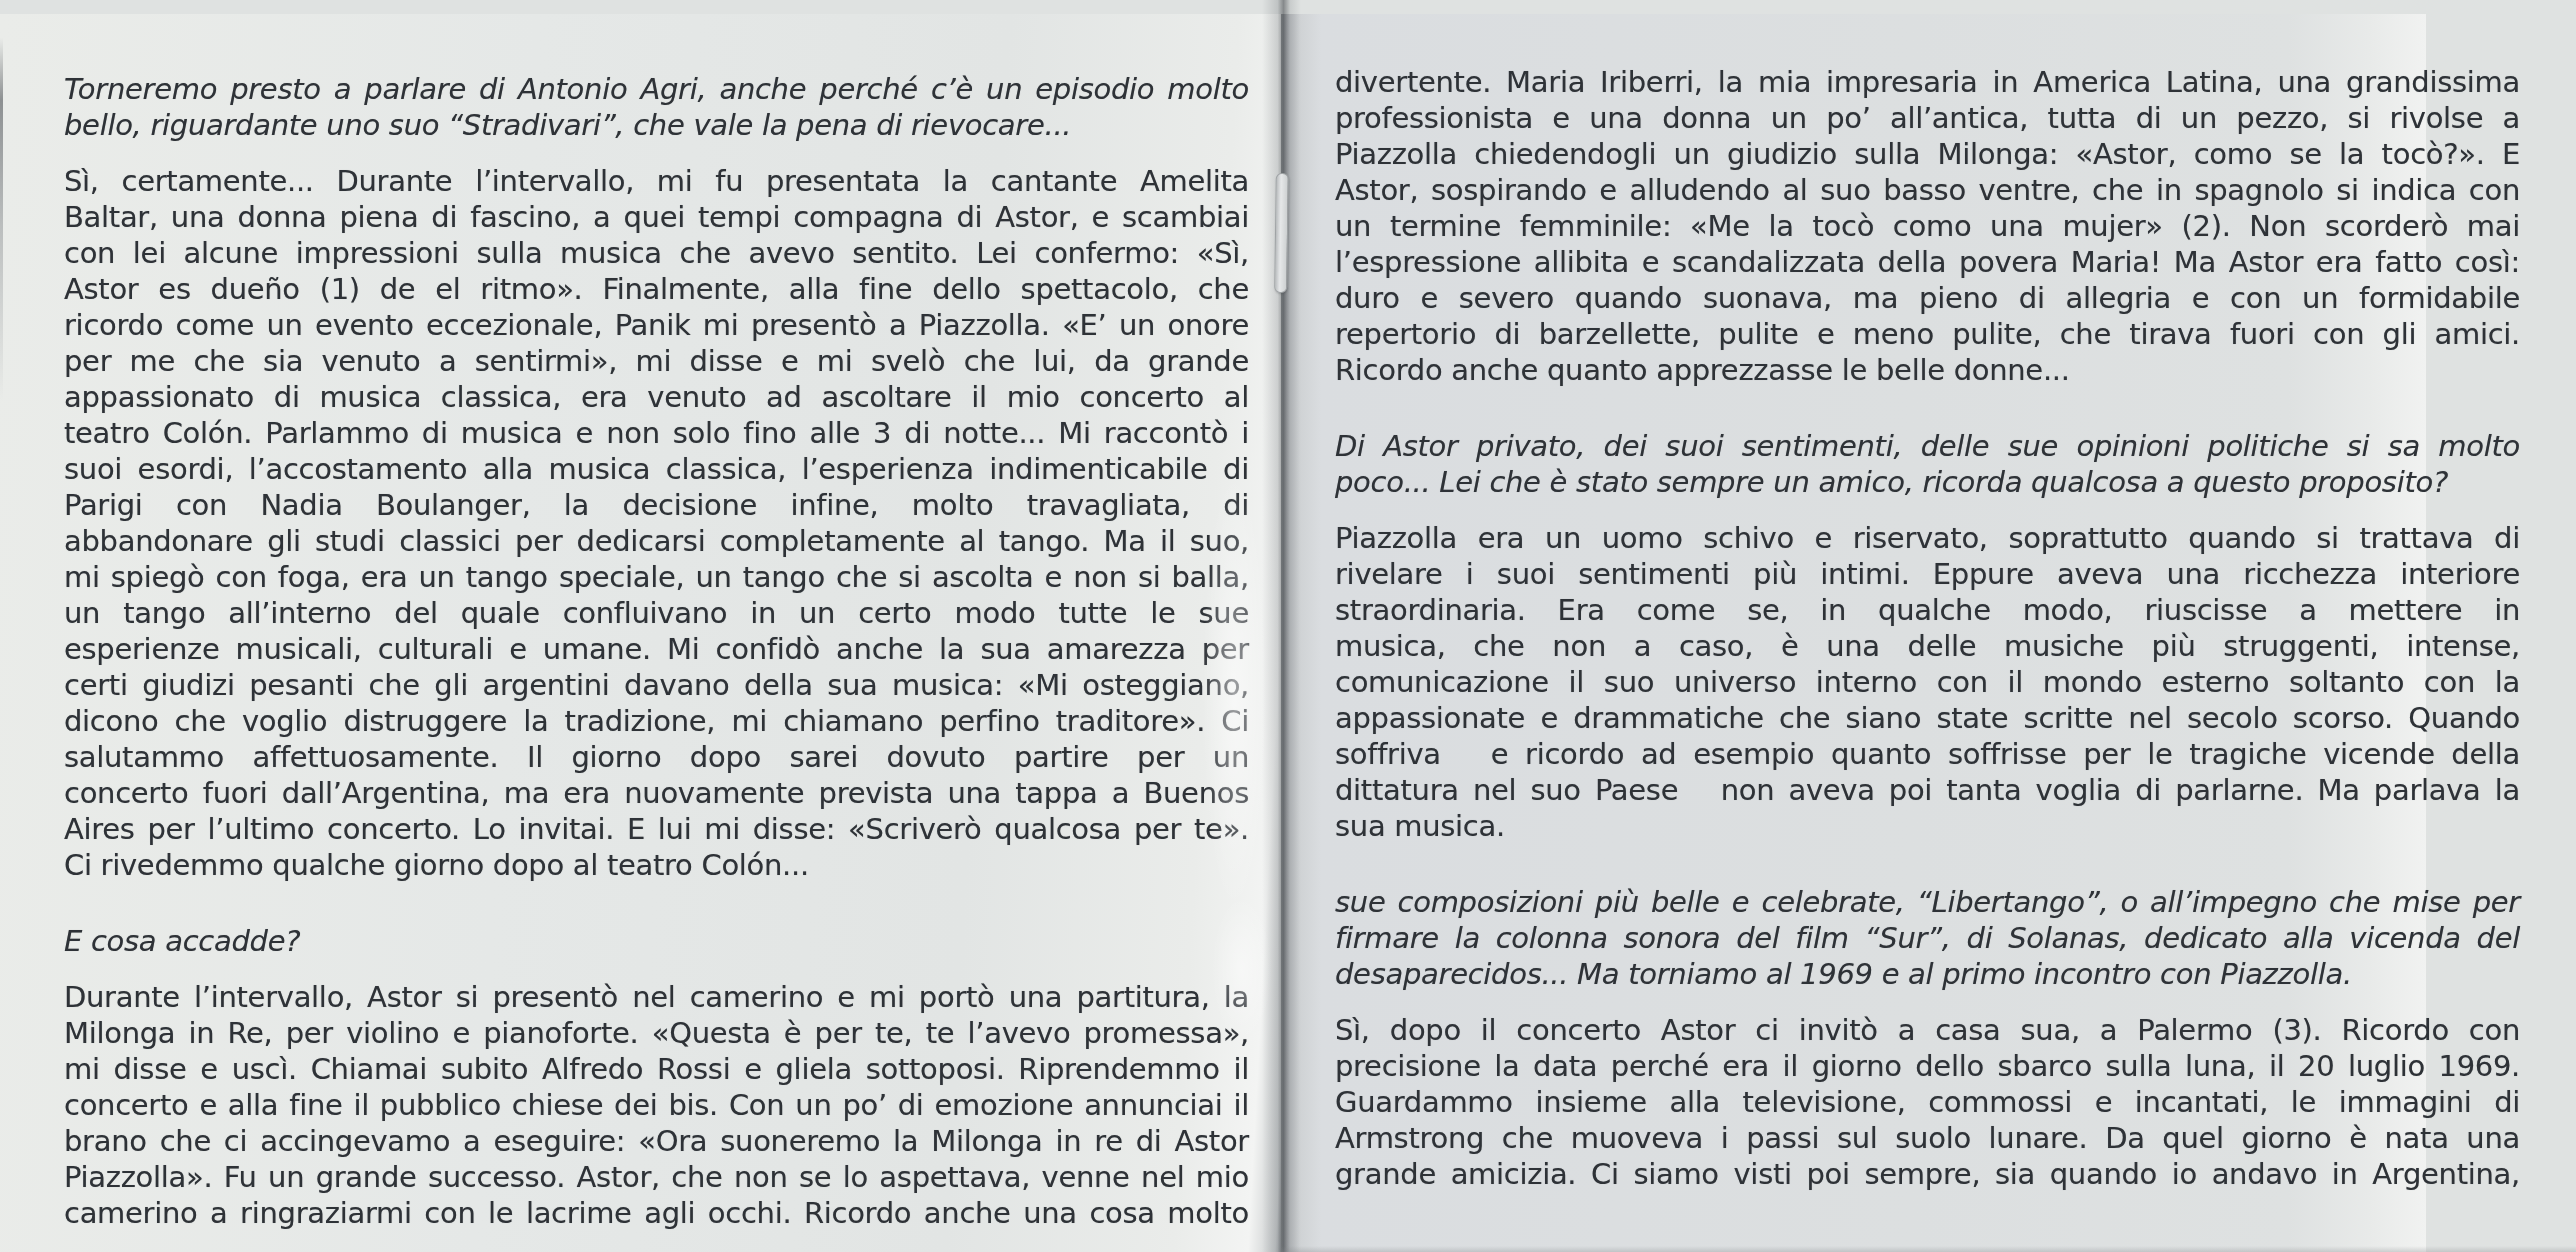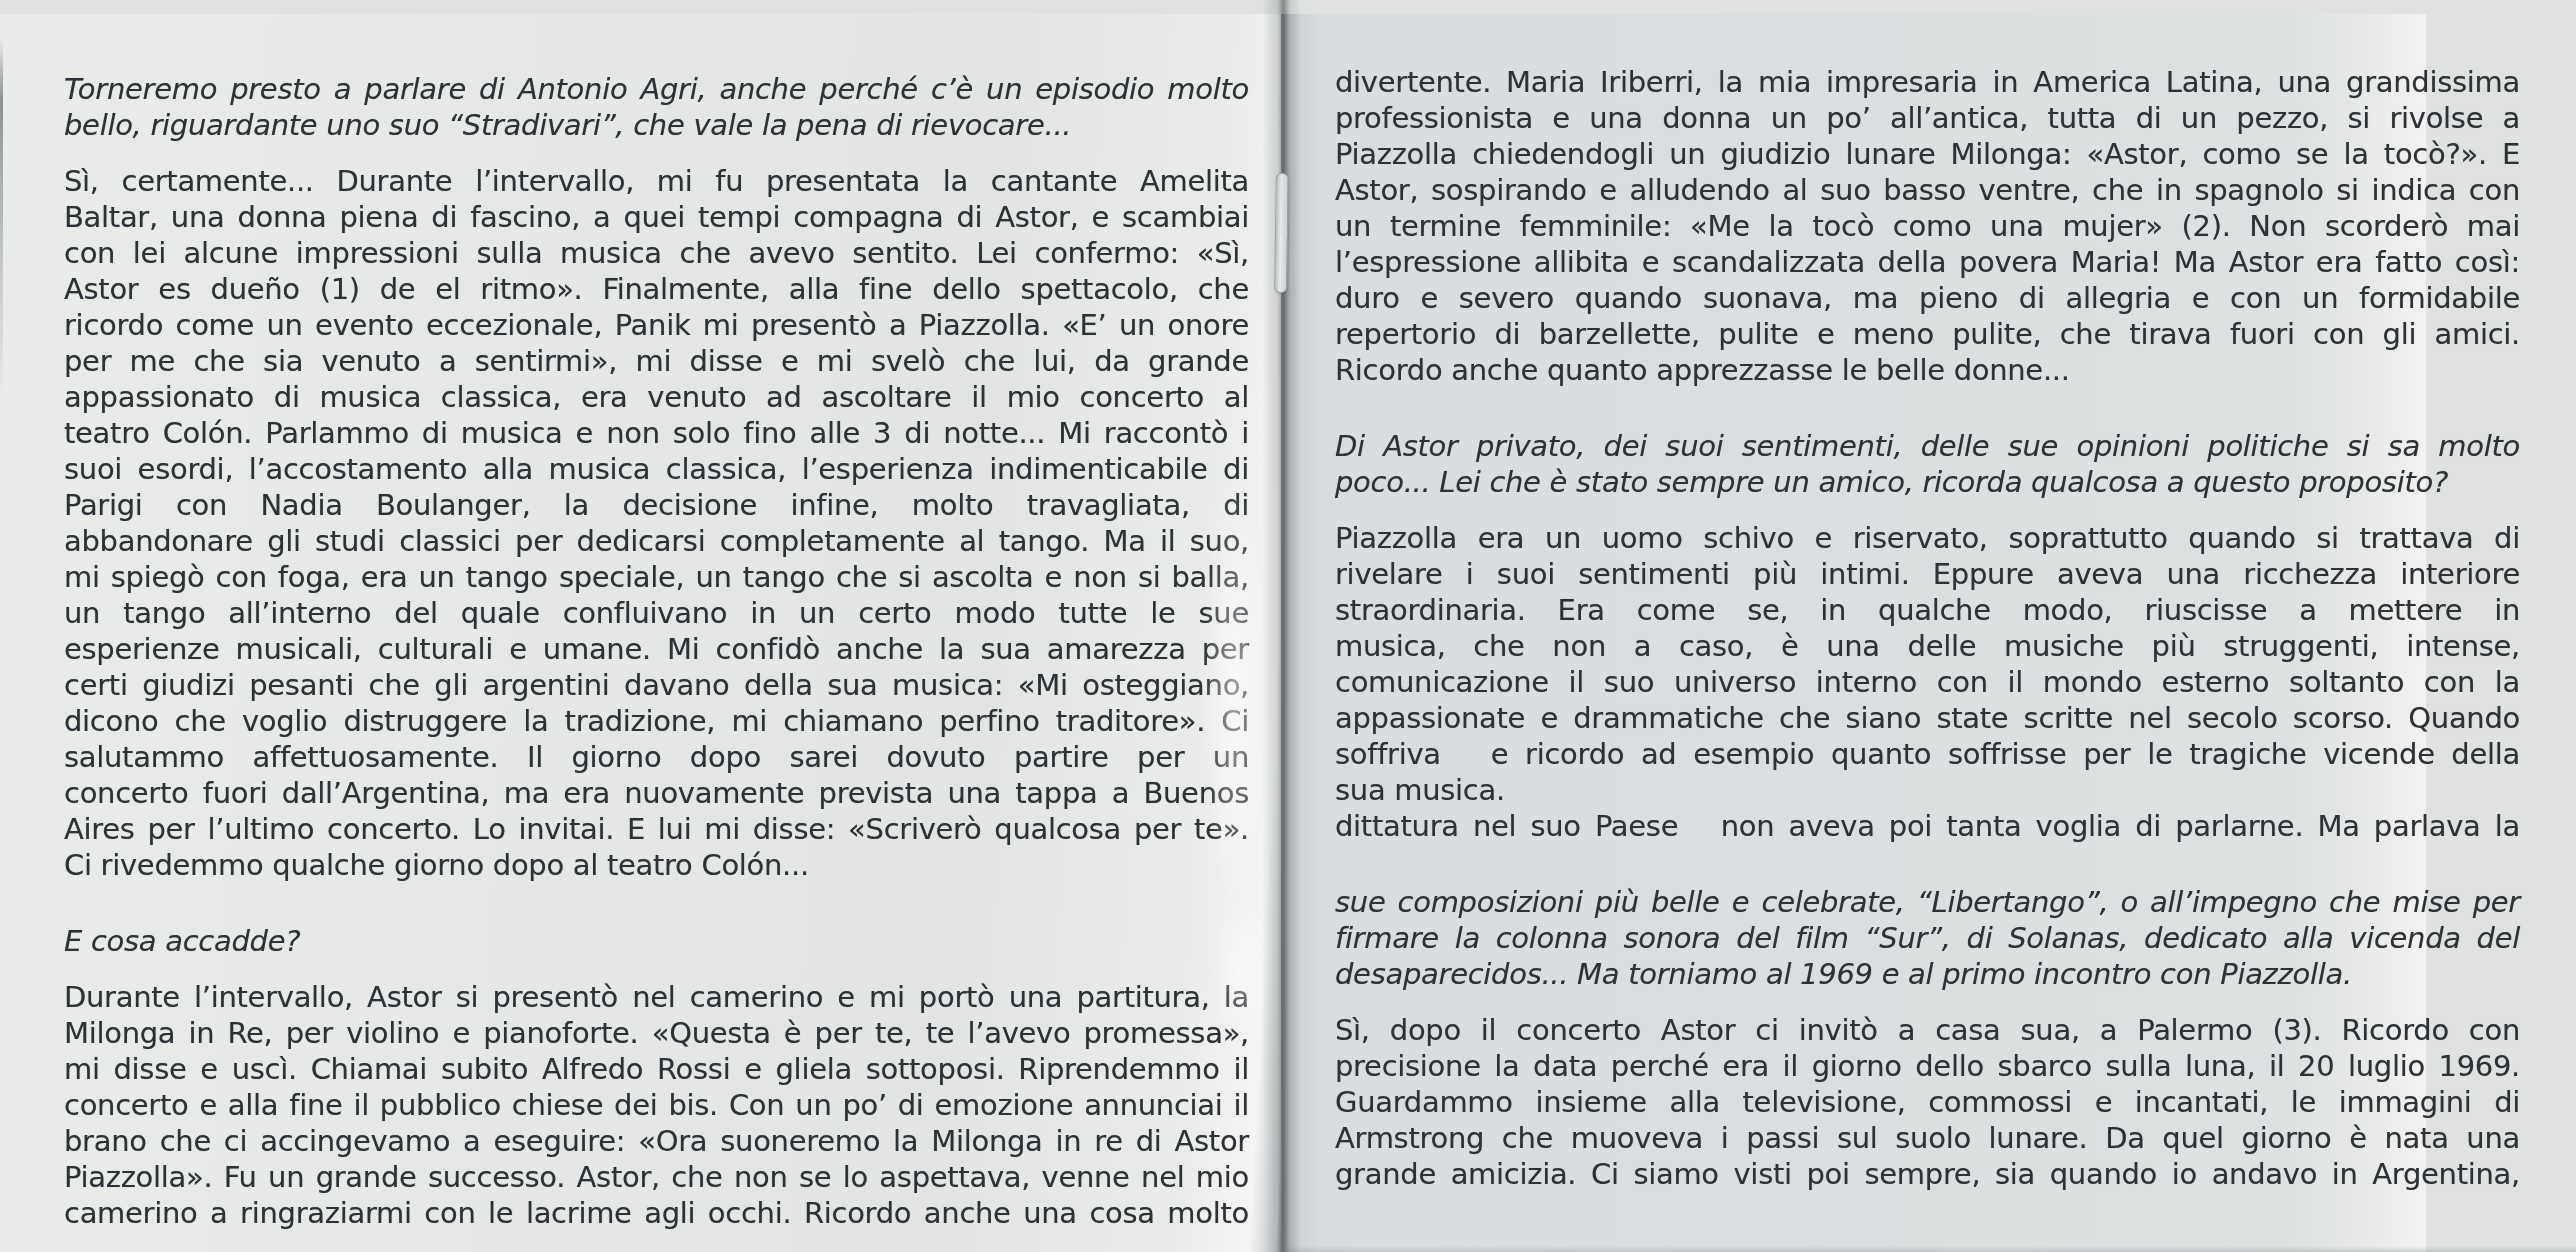--- a/index.html
+++ b/index.html
@@ -123,42 +123,42 @@
           <div class="line">camerino a ringraziarmi con le lacrime agli occhi. Ricordo anche una cosa molto</div>
         </div>
       </div>
   </div>
 
   <div class="page page-right">
     <div class="textblock tb-right">
         <div class="block a">
           <div class="line">divertente. Maria Iriberri, la mia impresaria in America Latina, una grandissima</div>
           <div class="line">professionista e una donna un po’ all’antica, tutta di un pezzo, si rivolse a</div>
-          <div class="line">Piazzolla chiedendogli un giudizio lunare Milonga: «Astor, como se la tocò?». E</div>
+          <div class="line">Piazzolla chiedendogli un giudizio sulla Milonga: «Astor, como se la tocò?». E</div>
           <div class="line">Astor, sospirando e alludendo al suo basso ventre, che in spagnolo si indica con</div>
           <div class="line">un termine femminile: «Me la tocò como una mujer» (2). Non scorderò mai</div>
           <div class="line">l’espressione allibita e scandalizzata della povera Maria! Ma Astor era fatto così:</div>
           <div class="line">duro e severo quando suonava, ma pieno di allegria e con un formidabile</div>
           <div class="line">repertorio di barzellette, pulite e meno pulite, che tirava fuori con gli amici.</div>
           <div class="line end">Ricordo anche quanto apprezzasse le belle donne...</div>
         </div>
         <div class="block q">
           <div class="line">Di Astor privato, dei suoi sentimenti, delle sue opinioni politiche si sa molto</div>
           <div class="line end">poco... Lei che è stato sempre un amico, ricorda qualcosa a questo proposito?</div>
         </div>
         <div class="block a">
           <div class="line">Piazzolla era un uomo schivo e riservato, soprattutto quando si trattava di</div>
           <div class="line">rivelare i suoi sentimenti più intimi. Eppure aveva una ricchezza interiore</div>
           <div class="line">straordinaria. Era come se, in qualche modo, riuscisse a mettere in</div>
           <div class="line">musica, che non a caso, è una delle musiche più struggenti, intense,</div>
           <div class="line">comunicazione il suo universo interno con il mondo esterno soltanto con la</div>
           <div class="line">appassionate e drammatiche che siano state scritte nel secolo scorso. Quando</div>
           <div class="line">soffriva &nbsp; e ricordo ad esempio quanto soffrisse per le tragiche vicende della</div>
+          <div class="line">dittatura nel suo Paese &nbsp; non aveva poi tanta voglia di parlarne. Ma parlava la</div>
           <div class="line end">sua musica.</div>
-          <div class="line">dittatura nel suo Paese &nbsp; non aveva poi tanta voglia di parlarne. Ma parlava la</div>
         </div>
         <div class="block q">
           <div class="line">sue composizioni più belle e celebrate, “Libertango”, o all’impegno che mise per</div>
           <div class="line">firmare la colonna sonora del film “Sur”, di Solanas, dedicato alla vicenda del</div>
           <div class="line end">desaparecidos... Ma torniamo al 1969 e al primo incontro con Piazzolla.</div>
         </div>
         <div class="block a">
           <div class="line">Sì, dopo il concerto Astor ci invitò a casa sua, a Palermo (3). Ricordo con</div>
           <div class="line">precisione la data perché era il giorno dello sbarco sulla luna, il 20 luglio 1969.</div>
           <div class="line">Guardammo insieme alla televisione, commossi e incantati, le immagini di</div>

